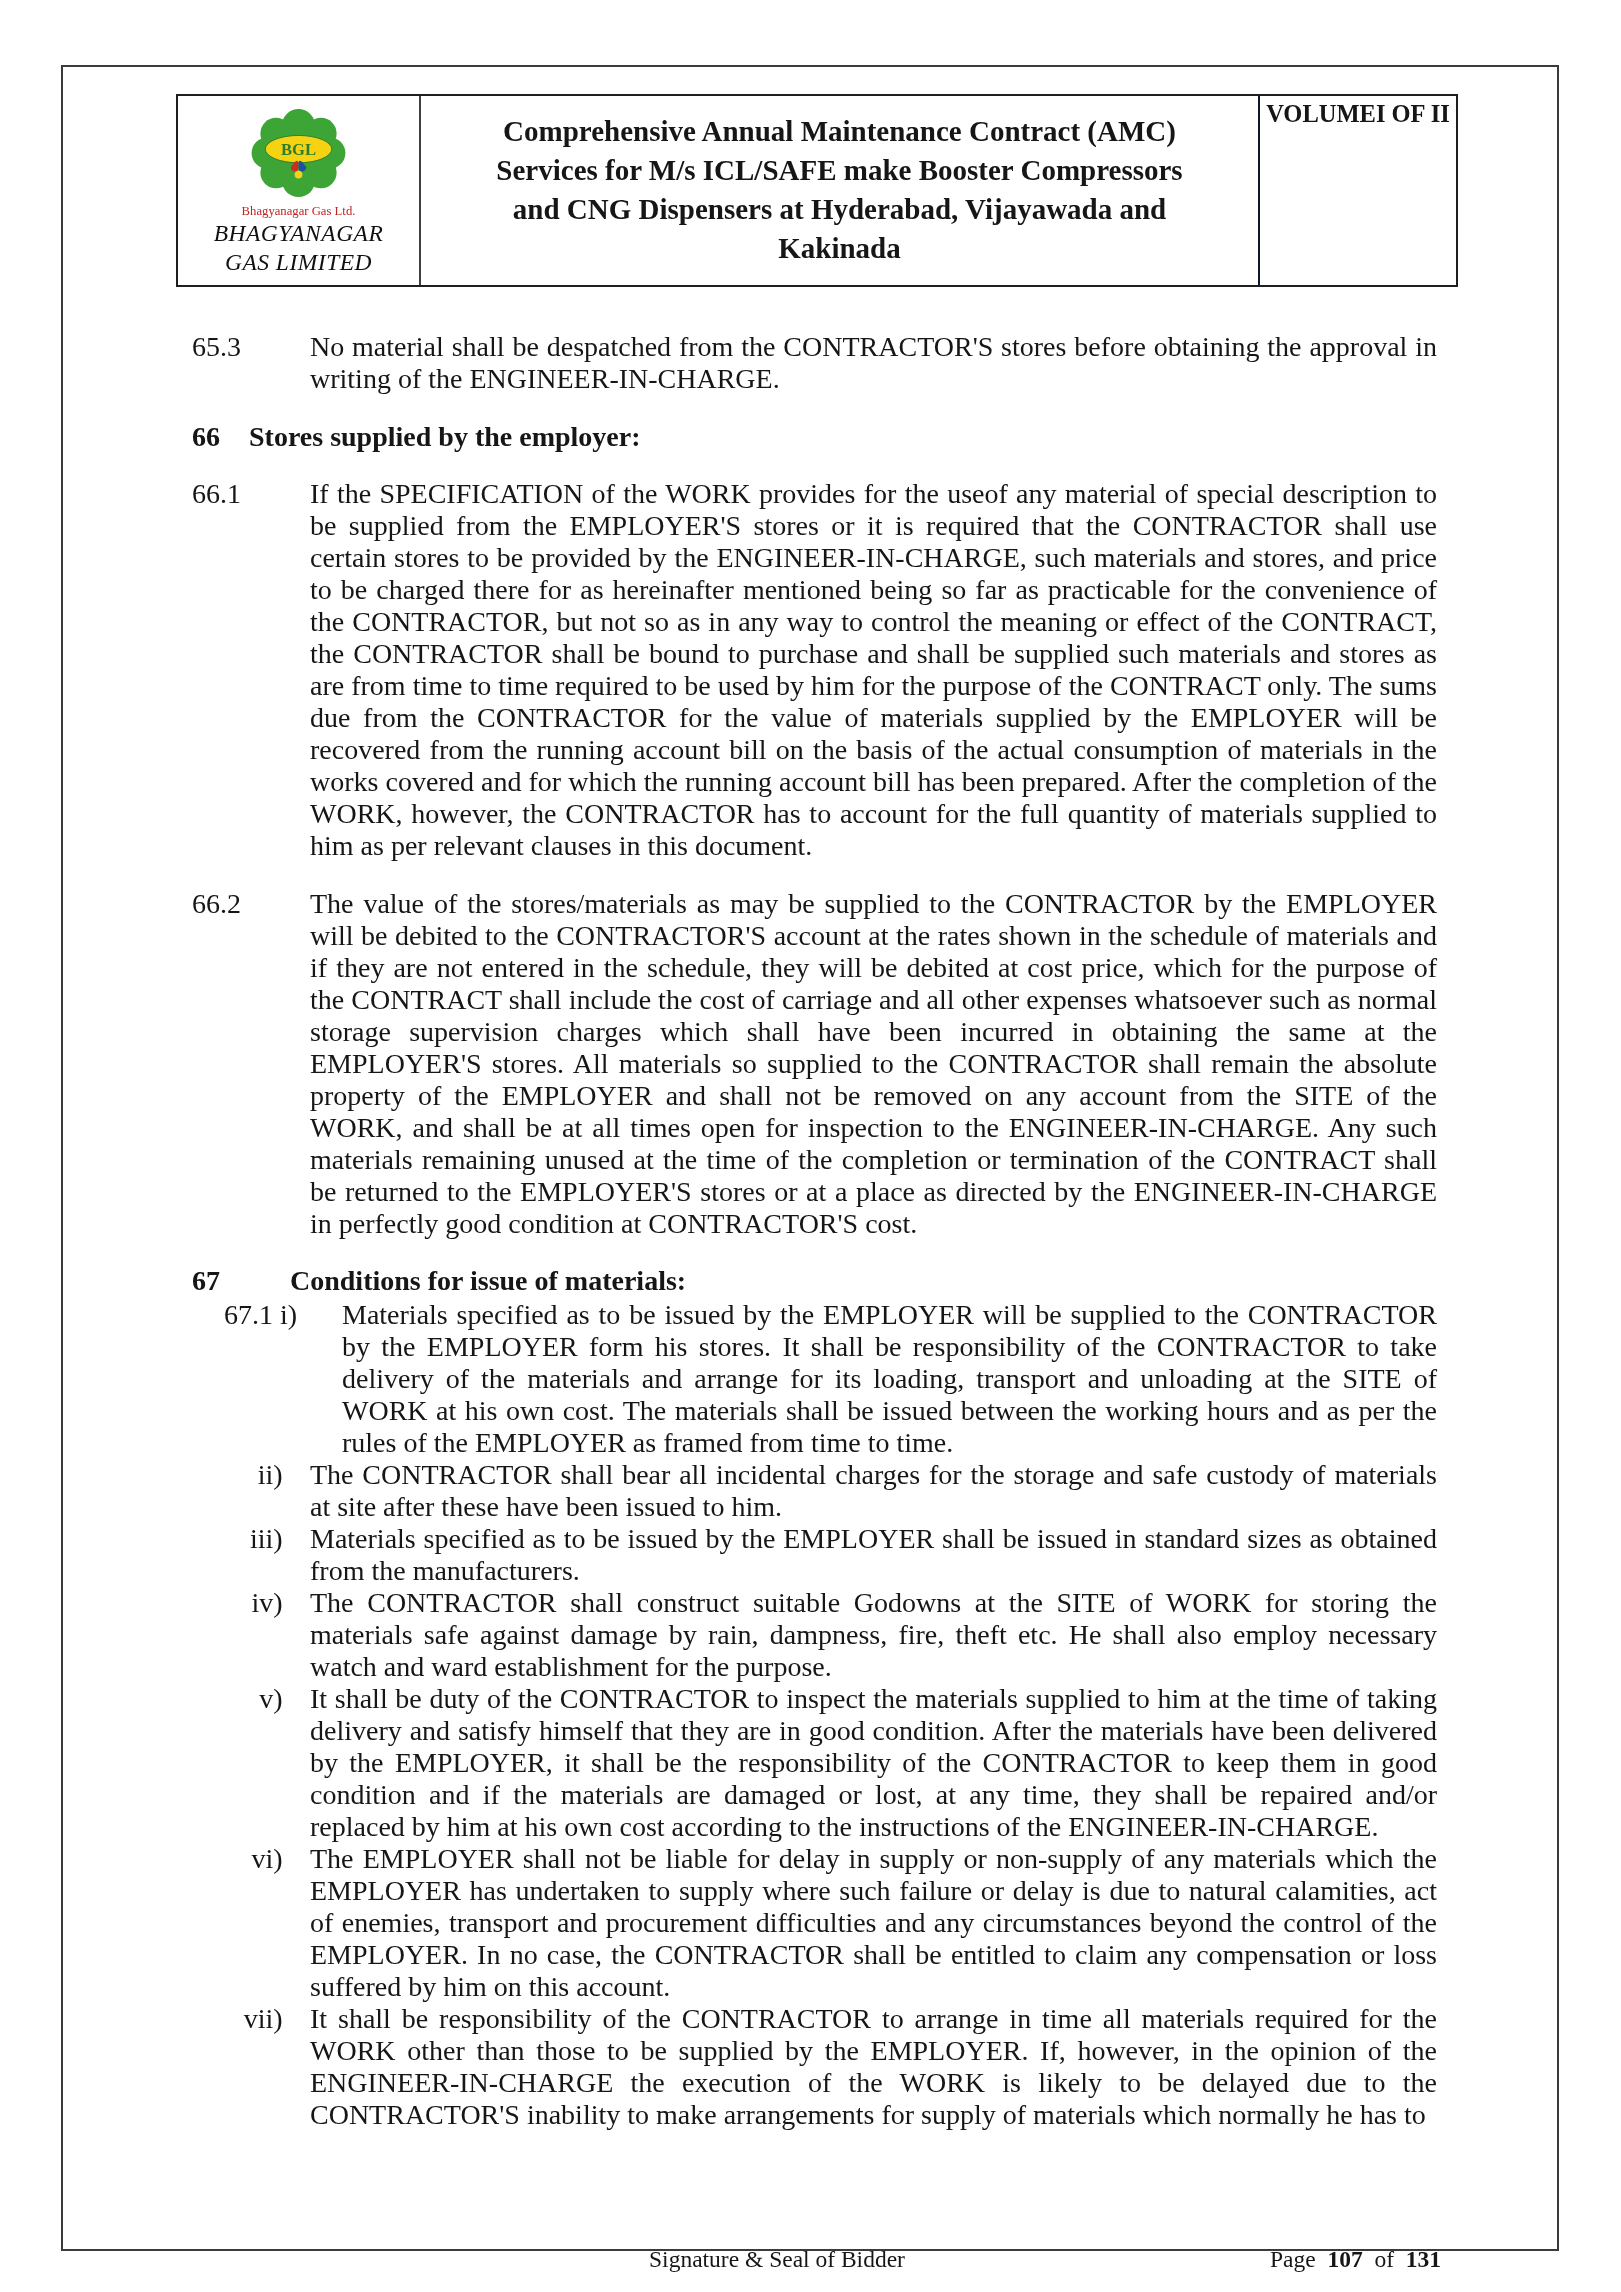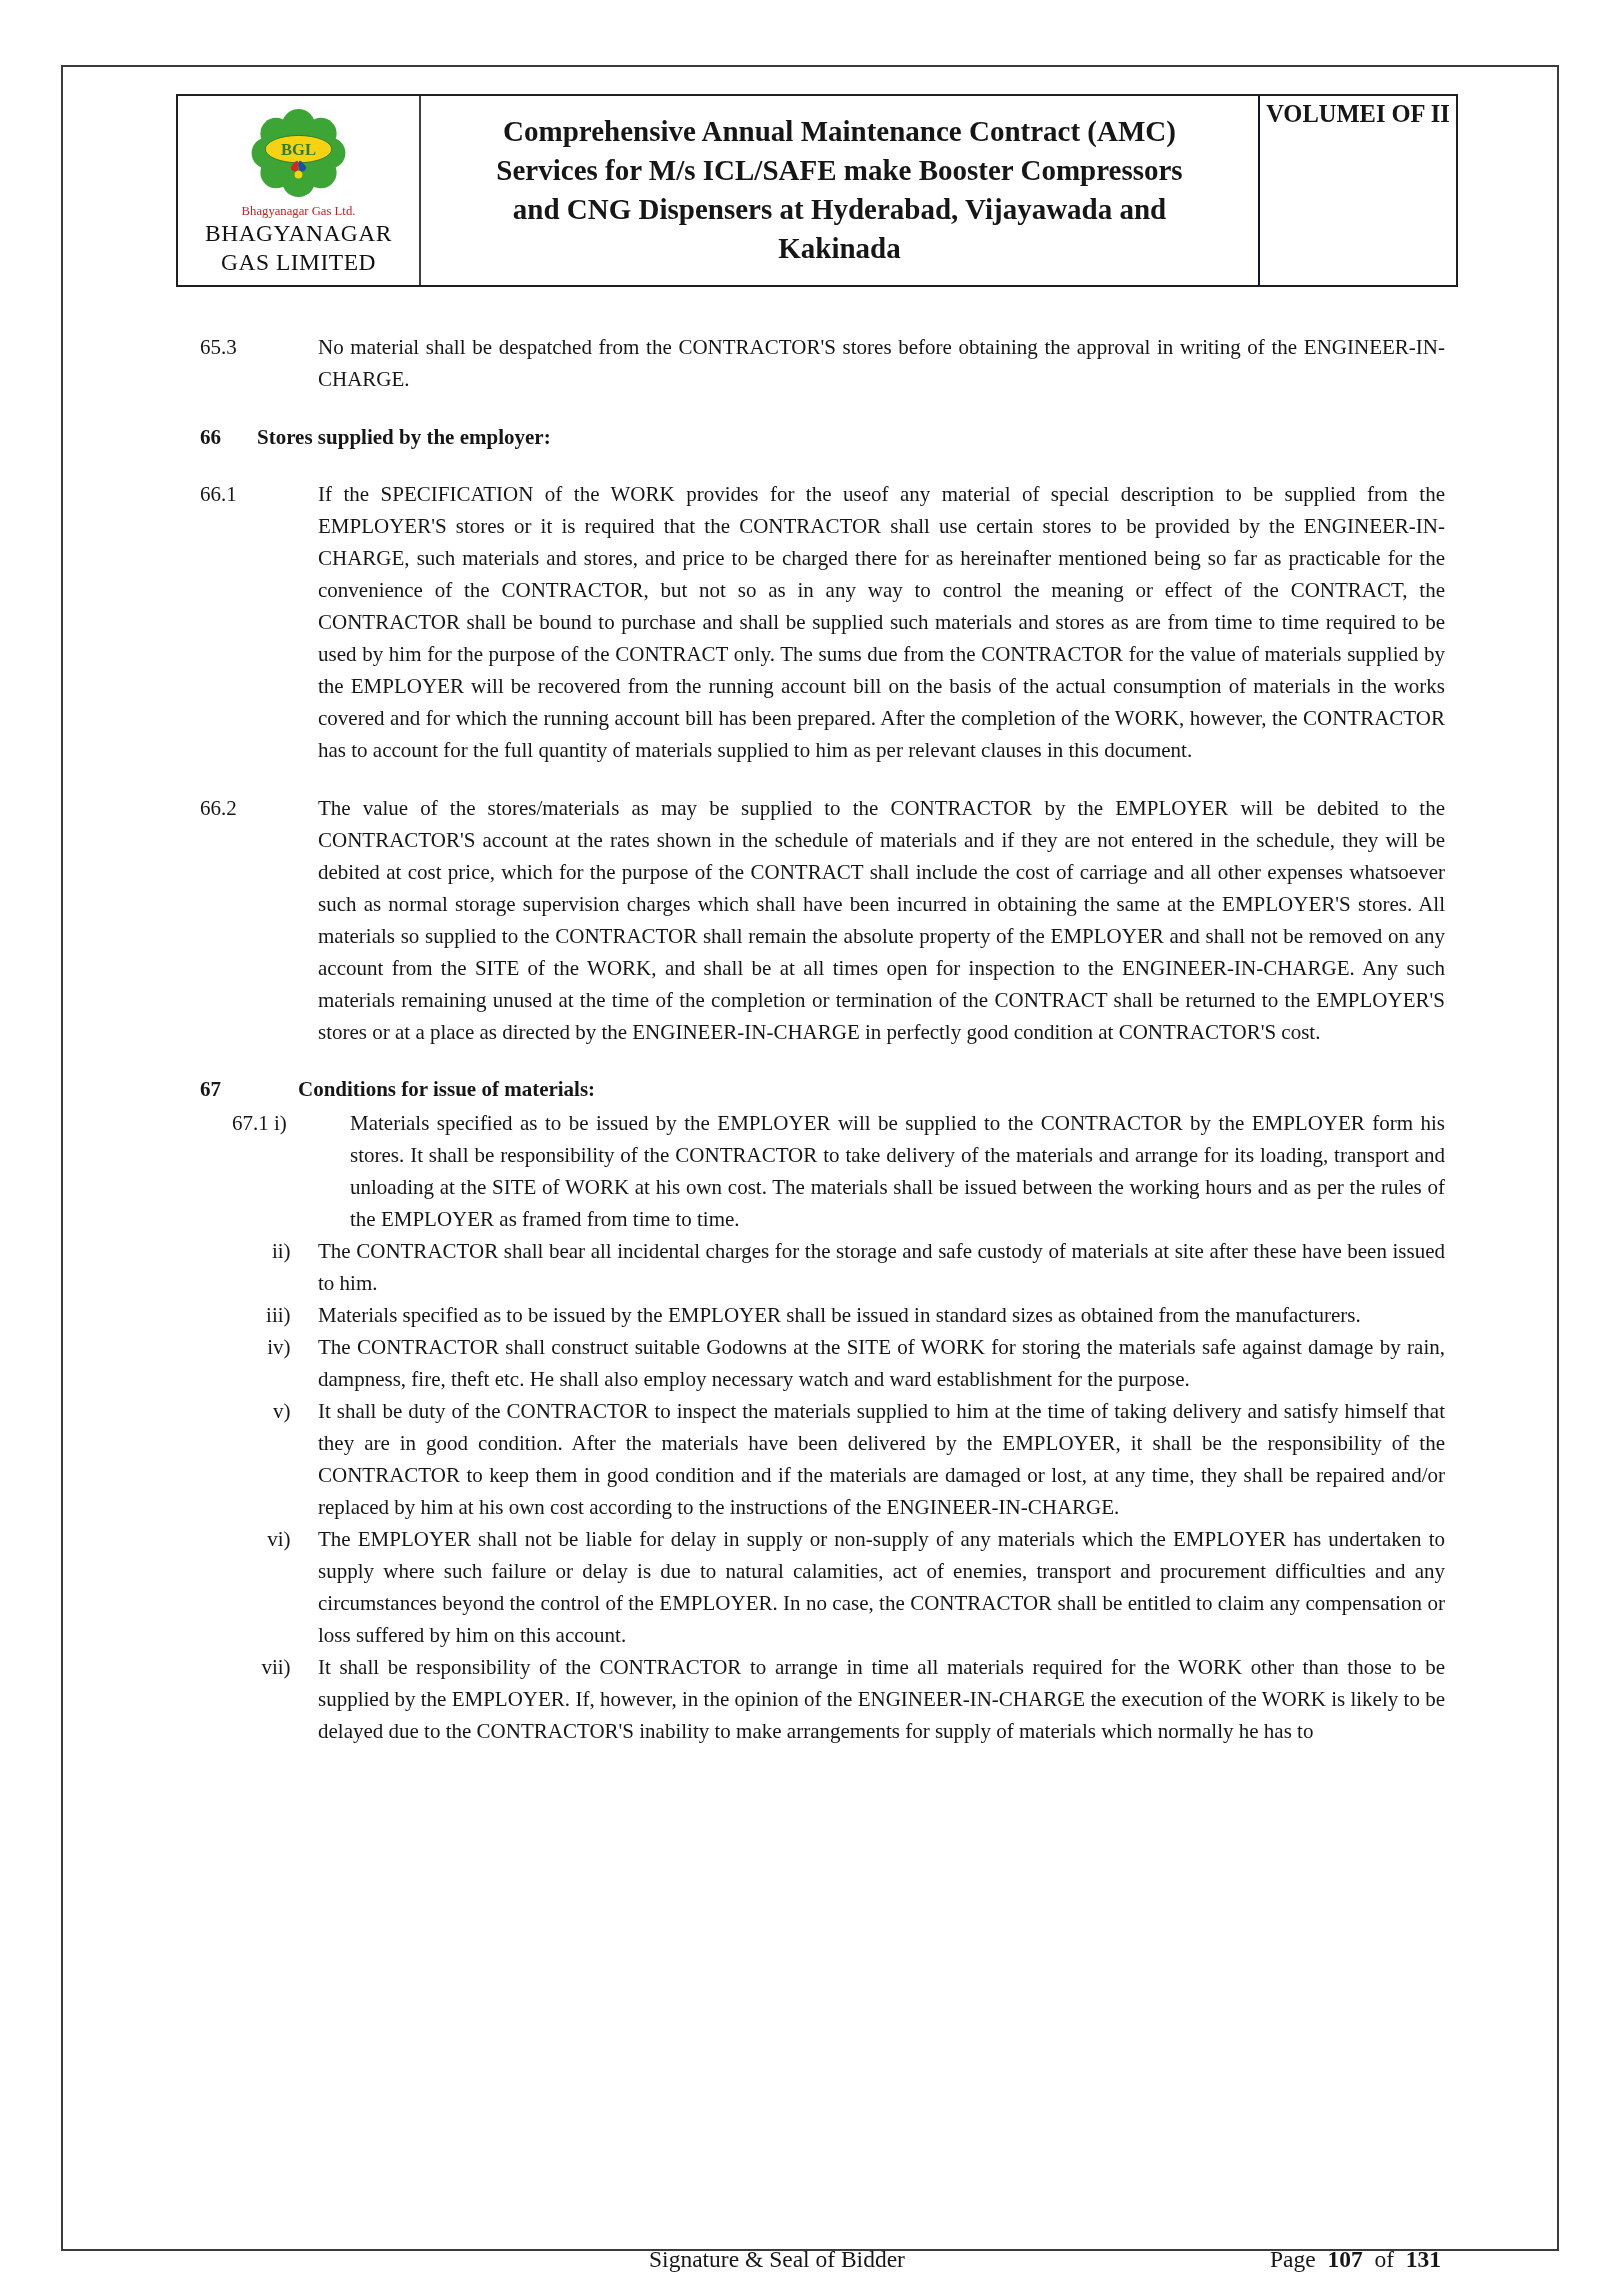--- a/index.html
+++ b/index.html
@@ -17,36 +17,36 @@
     position:absolute;left:176px;top:94px;width:1282px;
     display:flex;border:2px solid #1f1f1f;box-sizing:border-box;background:#fff;
   }
   .cell{box-sizing:border-box;}
   .logo-cell{
     flex:0 0 243px;border-right:2px solid #404040;
     display:flex;flex-direction:column;align-items:center;justify-content:center;
     padding:7.8px 5.9px;text-align:center;
   }
   .logo-sub{font-size:12.7px;color:#c32222;margin-top:-2px;}
-  .company{font-size:23.5px;letter-spacing:0.5px;line-height:29px;color:#111;}
+  .company{font-size:23.5px;letter-spacing:0.5px;line-height:29px;color:#111;font-style:italic;}
   .title-cell{
     flex:1 1 auto;border-right:2px solid #0f172a;
     display:flex;flex-direction:column;align-items:center;justify-content:center;
     padding:7.8px 13.7px;text-align:center;
   }
   .title-line{font-weight:bold;font-size:29px;line-height:39px;}
   .bid-doc{font-weight:bold;font-size:28px;line-height:39px;margin-top:2px;}
   .volume-cell{
     flex:0 0 196px;display:flex;justify-content:center;
     font-size:24.5px;line-height:35px;text-align:center;font-weight:bold;
   }
   
   .body-content{
-    position:absolute;left:200px;top:331px;width:1245px;
-    font-size:21px;line-height:32px;
+    position:absolute;left:192px;top:331px;width:1245px;
+    font-size:28px;line-height:32px;
   }
   .row{display:flex;margin:0 0 25.5px 0;}
   .row .num{flex:0 0 118px;}
   .row .txt{flex:1 1 auto;text-align:justify;}
   .row.h66{font-weight:bold;margin-bottom:25.5px;}
   .row.h66 .num{flex-basis:57px;}
   .row.h67{font-weight:bold;margin-bottom:2px;}
   .row.h67 .num{flex-basis:98px;}
   .row.firstsub{margin-bottom:0;margin-left:32px;}
   .row.sub{margin-bottom:0;}

